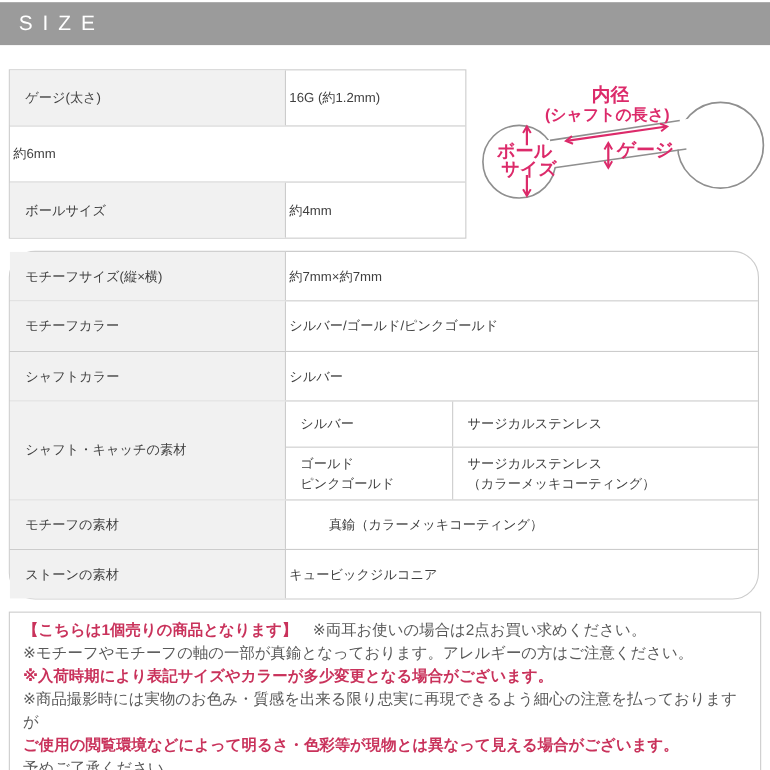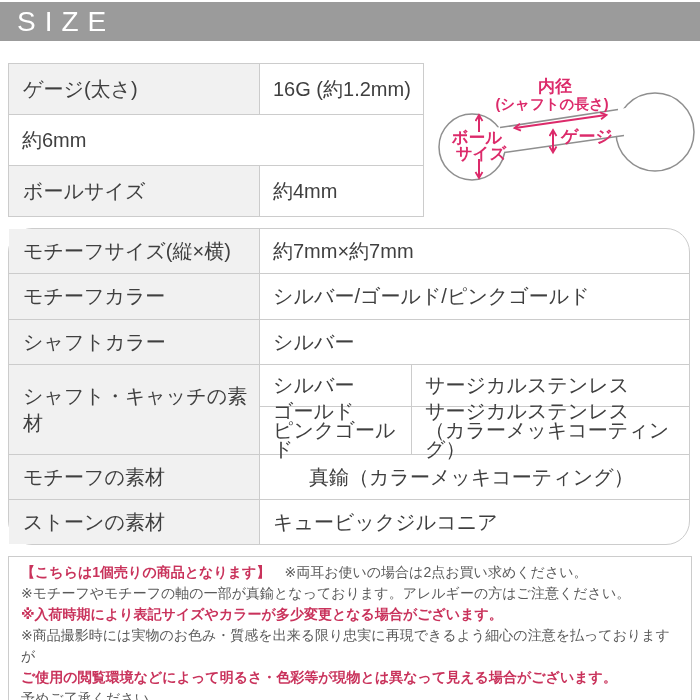--- a/index.html
+++ b/index.html
@@ -8,34 +8,34 @@
     font-family:"Liberation Sans","DejaVu Sans",sans-serif;
     color:#3f3f3f; overflow:hidden;
   }
 
   
   .header-bar {
     position:absolute; left:0; top:2px; width:700px; height:39px;
     background:#9b9b9b; display:flex; align-items:center;
     padding-left:17px; box-sizing:border-box;
   }
-  .header-title { color:#ffffff; font-size:28px; letter-spacing:9px; font-weight:400; }
+  .header-title { color:#ffffff; font-size:19px; letter-spacing:9px; font-weight:400; }
 
   
   .spec {
     position:absolute; border:1px solid #cccccc; background:#ffffff;
-    box-sizing:border-box; font-size:20px;
+    box-sizing:border-box; font-size:12px;
   }
   .spec .row { display:flex; border-bottom:1px solid #cccccc; }
   .spec .row:last-child { border-bottom:none; }
   .cell-label {
     width:251px; flex:0 0 251px; background:#f1f1f1; border-right:1px solid #cccccc;
     display:flex; align-items:center; padding-left:14px; box-sizing:border-box;
   }
-  .cell-value { flex:1; display:flex; align-items:center; padding-left:13px; box-sizing:border-box; }
+  .cell-value { flex:1; display:flex; align-items:center; padding-left:3px; box-sizing:border-box; }
 
   .t1 { left:8px; top:63px; width:416px; }
   .t1 .row { height:50px; }
 
   .t2 { left:8px; top:228px; width:682px;border-radius:24px; }
   .t2 .row-1 { height:44px; }
   .t2 .row-2 { height:45px;text-align:right; }
   .t2 .row-3 { height:44px; }
   .t2 .row-5 { height:44px;gap:36px; }
   .t2 .row-6 { height:44px; }

